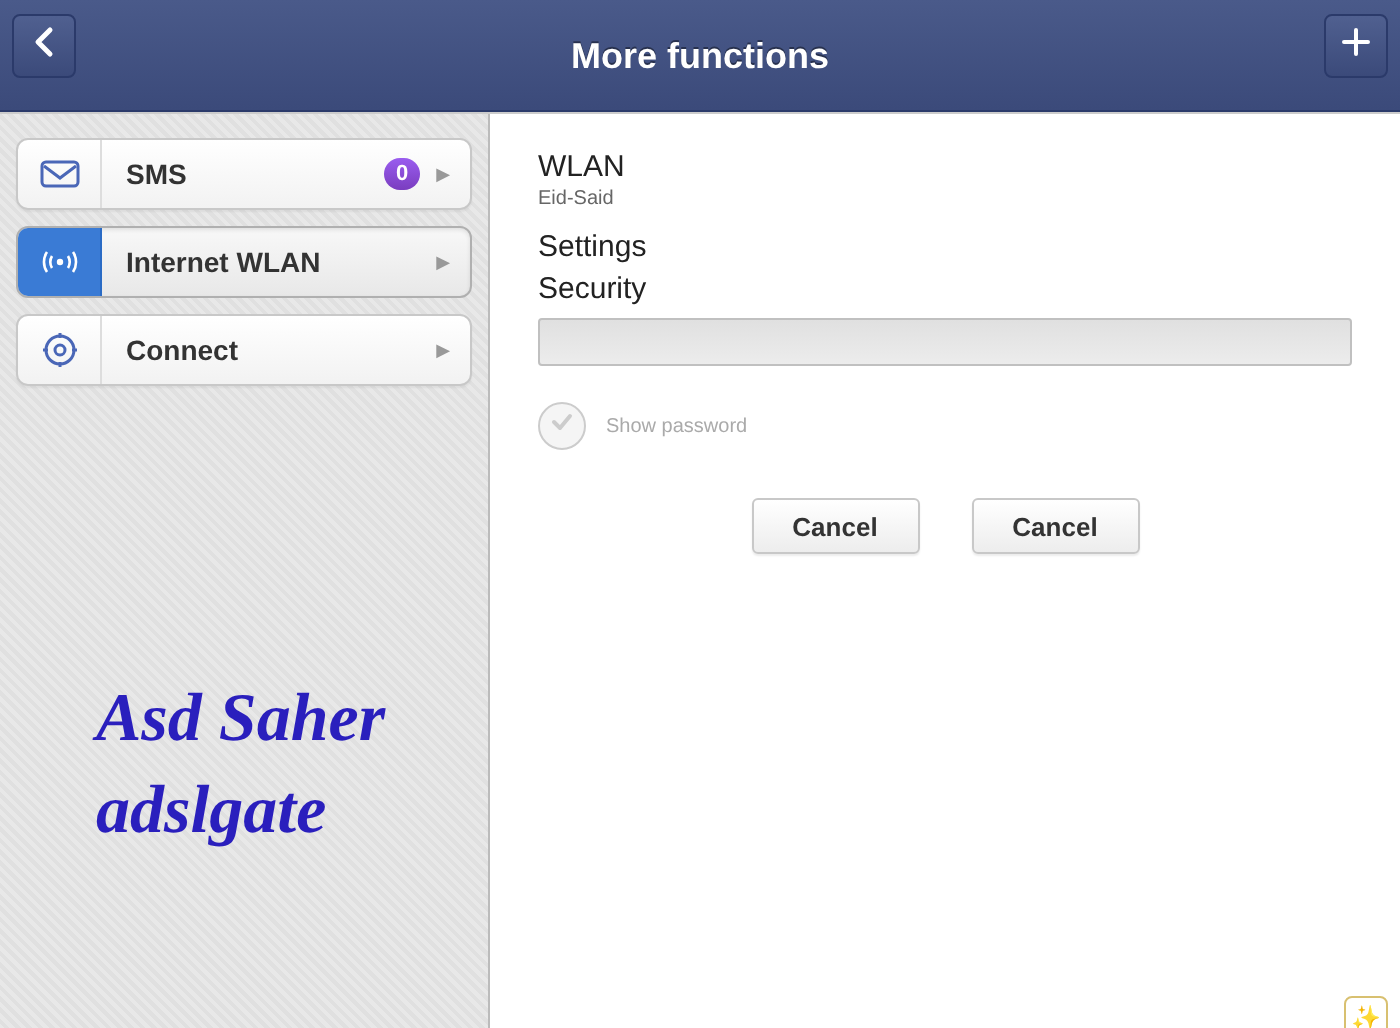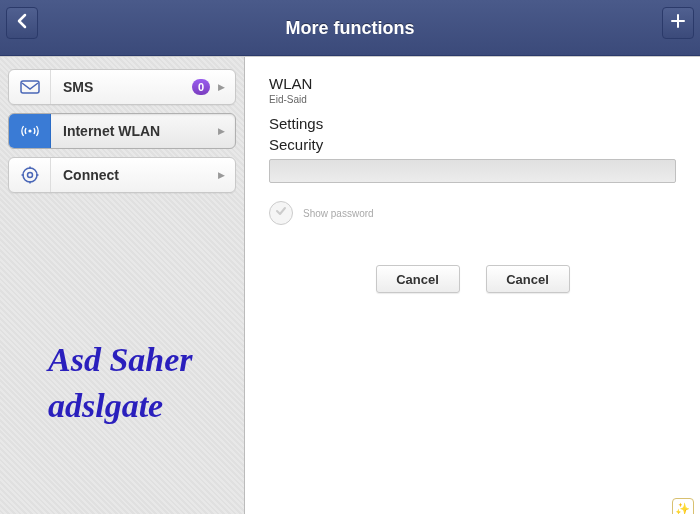--- a/index.html
+++ b/index.html
@@ -180,21 +180,21 @@
   }
   .showpw-toggle svg { width: 14px; height: 14px; }
   .showpw-label {
     font-size: 10px;
     color: #aaa;
   }
   .button-row {
     display: flex;
     justify-content: center;
     gap: 26px;
-    margin-top: 40px;
+    margin-top: 24px;
   }
   .action-btn {
     width: 84px;
     height: 28px;
     background: linear-gradient(to bottom, #ffffff, #ededed);
     border: 1px solid #c8c8c8;
     border-radius: 3px;
     font-size: 13px;
     font-weight: bold;
     color: #333;

